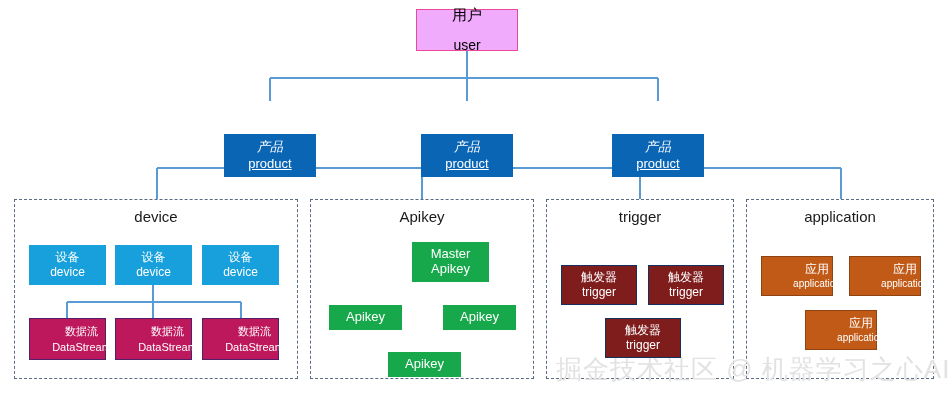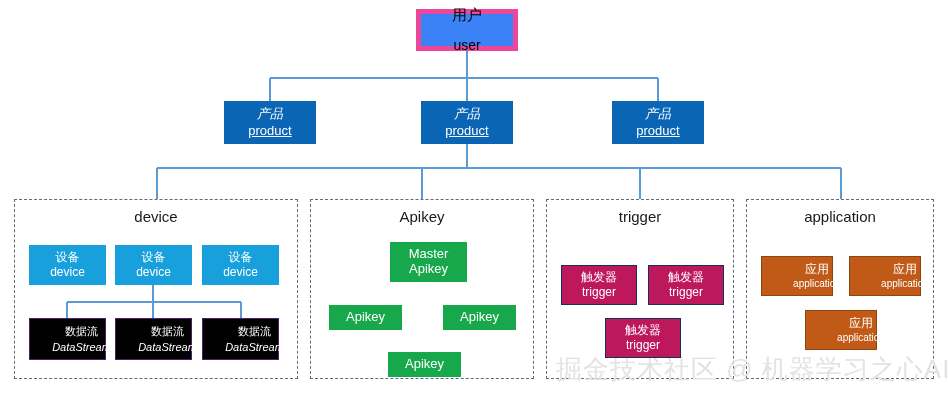--- a/index.html
+++ b/index.html
@@ -31,67 +31,68 @@
     justify-content:center;
     text-align:center;
     line-height:1.12;
     z-index:3;
   }
   .node .cn{ display:block; }
   .node .en{ display:block; }
 
   
   .n-user{
-    background:#3b82f6;
-    border:5px solid #ec4899;
+    background:#f0abfc;
+    border:1px solid #ec4899;
     color:#000000;
   }
   .n-user .cn{ font-size:15px; }
   .n-user .en{ font-size:14px; margin-top:14px; }
 
   
   .n-product{
     background:#0B65B5;
     border:1px solid #0B65B5;
     color:#ffffff;
+    margin-top:33px;
   }
   .n-product .cn{ font-size:13px; font-style:italic; }
   .n-product .en{ font-size:13px; margin-top:2px;text-decoration:underline; }
 
   
   .n-device{
     background:#17A0DB;
     border:1px solid #17A0DB;
     color:#ffffff;
   }
   .n-device .cn{ font-size:12px;text-align:center; }
   .n-device .en{ font-size:12px; margin-top:1px; }
 
   
   .n-stream{
-    background:#000000;
+    background:#be185d;
     border:1px solid #4f1f69;
     color:#ffffff;
     padding-left:28px;
   }
   .n-stream .cn{ font-size:11px; }
-  .n-stream .en{ font-size:11px; margin-top:3px;font-style:italic; }
+  .n-stream .en{ font-size:11px; margin-top:3px; }
 
   
   .n-apikey{
     background:#17A84B;
     border:1px solid #17A84B;
     color:#ffffff;
   }
   .n-apikey .en{ font-size:13px; }
   .n-apikey .en2{ font-size:13px; display:block; }
 
   
   .n-trigger{
-    background:#be185d;
+    background:#7f1d1d;
     border:1px solid #13315C;
     color:#ffffff;
   }
   .n-trigger .cn{ font-size:12px; }
   .n-trigger .en{ font-size:12px; margin-top:1px; }
 
   
   .n-app{
     background:#C05A16;
     border:1px solid #8d4410;
@@ -208,21 +209,21 @@
     <span class="en">DataStream</span>
   </div>
   <div class="node n-stream" style="left:202px; top:318px; width:77px; height:42px;">
     <span class="cn">数据流</span>
     <span class="en">DataStream</span>
   </div>
 
   <div class="group" style="left:310px; top:199px; width:224px; height:180px;"></div>
   <div class="group-title" style="left:310px; width:224px; top:208px;">Apikey</div>
 
-  <div class="node n-apikey" style="left:390px; top:242px; width:77px; height:40px;">
+  <div class="node n-apikey" style="left:412px; top:242px; width:77px; height:40px;">
     <span class="en">Master</span>
     <span class="en2">Apikey</span>
   </div>
   <div class="node n-apikey" style="left:329px; top:305px; width:73px; height:25px;">
     <span class="en">Apikey</span>
   </div>
   <div class="node n-apikey" style="left:443px; top:305px; width:73px; height:25px;">
     <span class="en">Apikey</span>
   </div>
   <div class="node n-apikey" style="left:388px; top:352px; width:73px; height:25px;">

